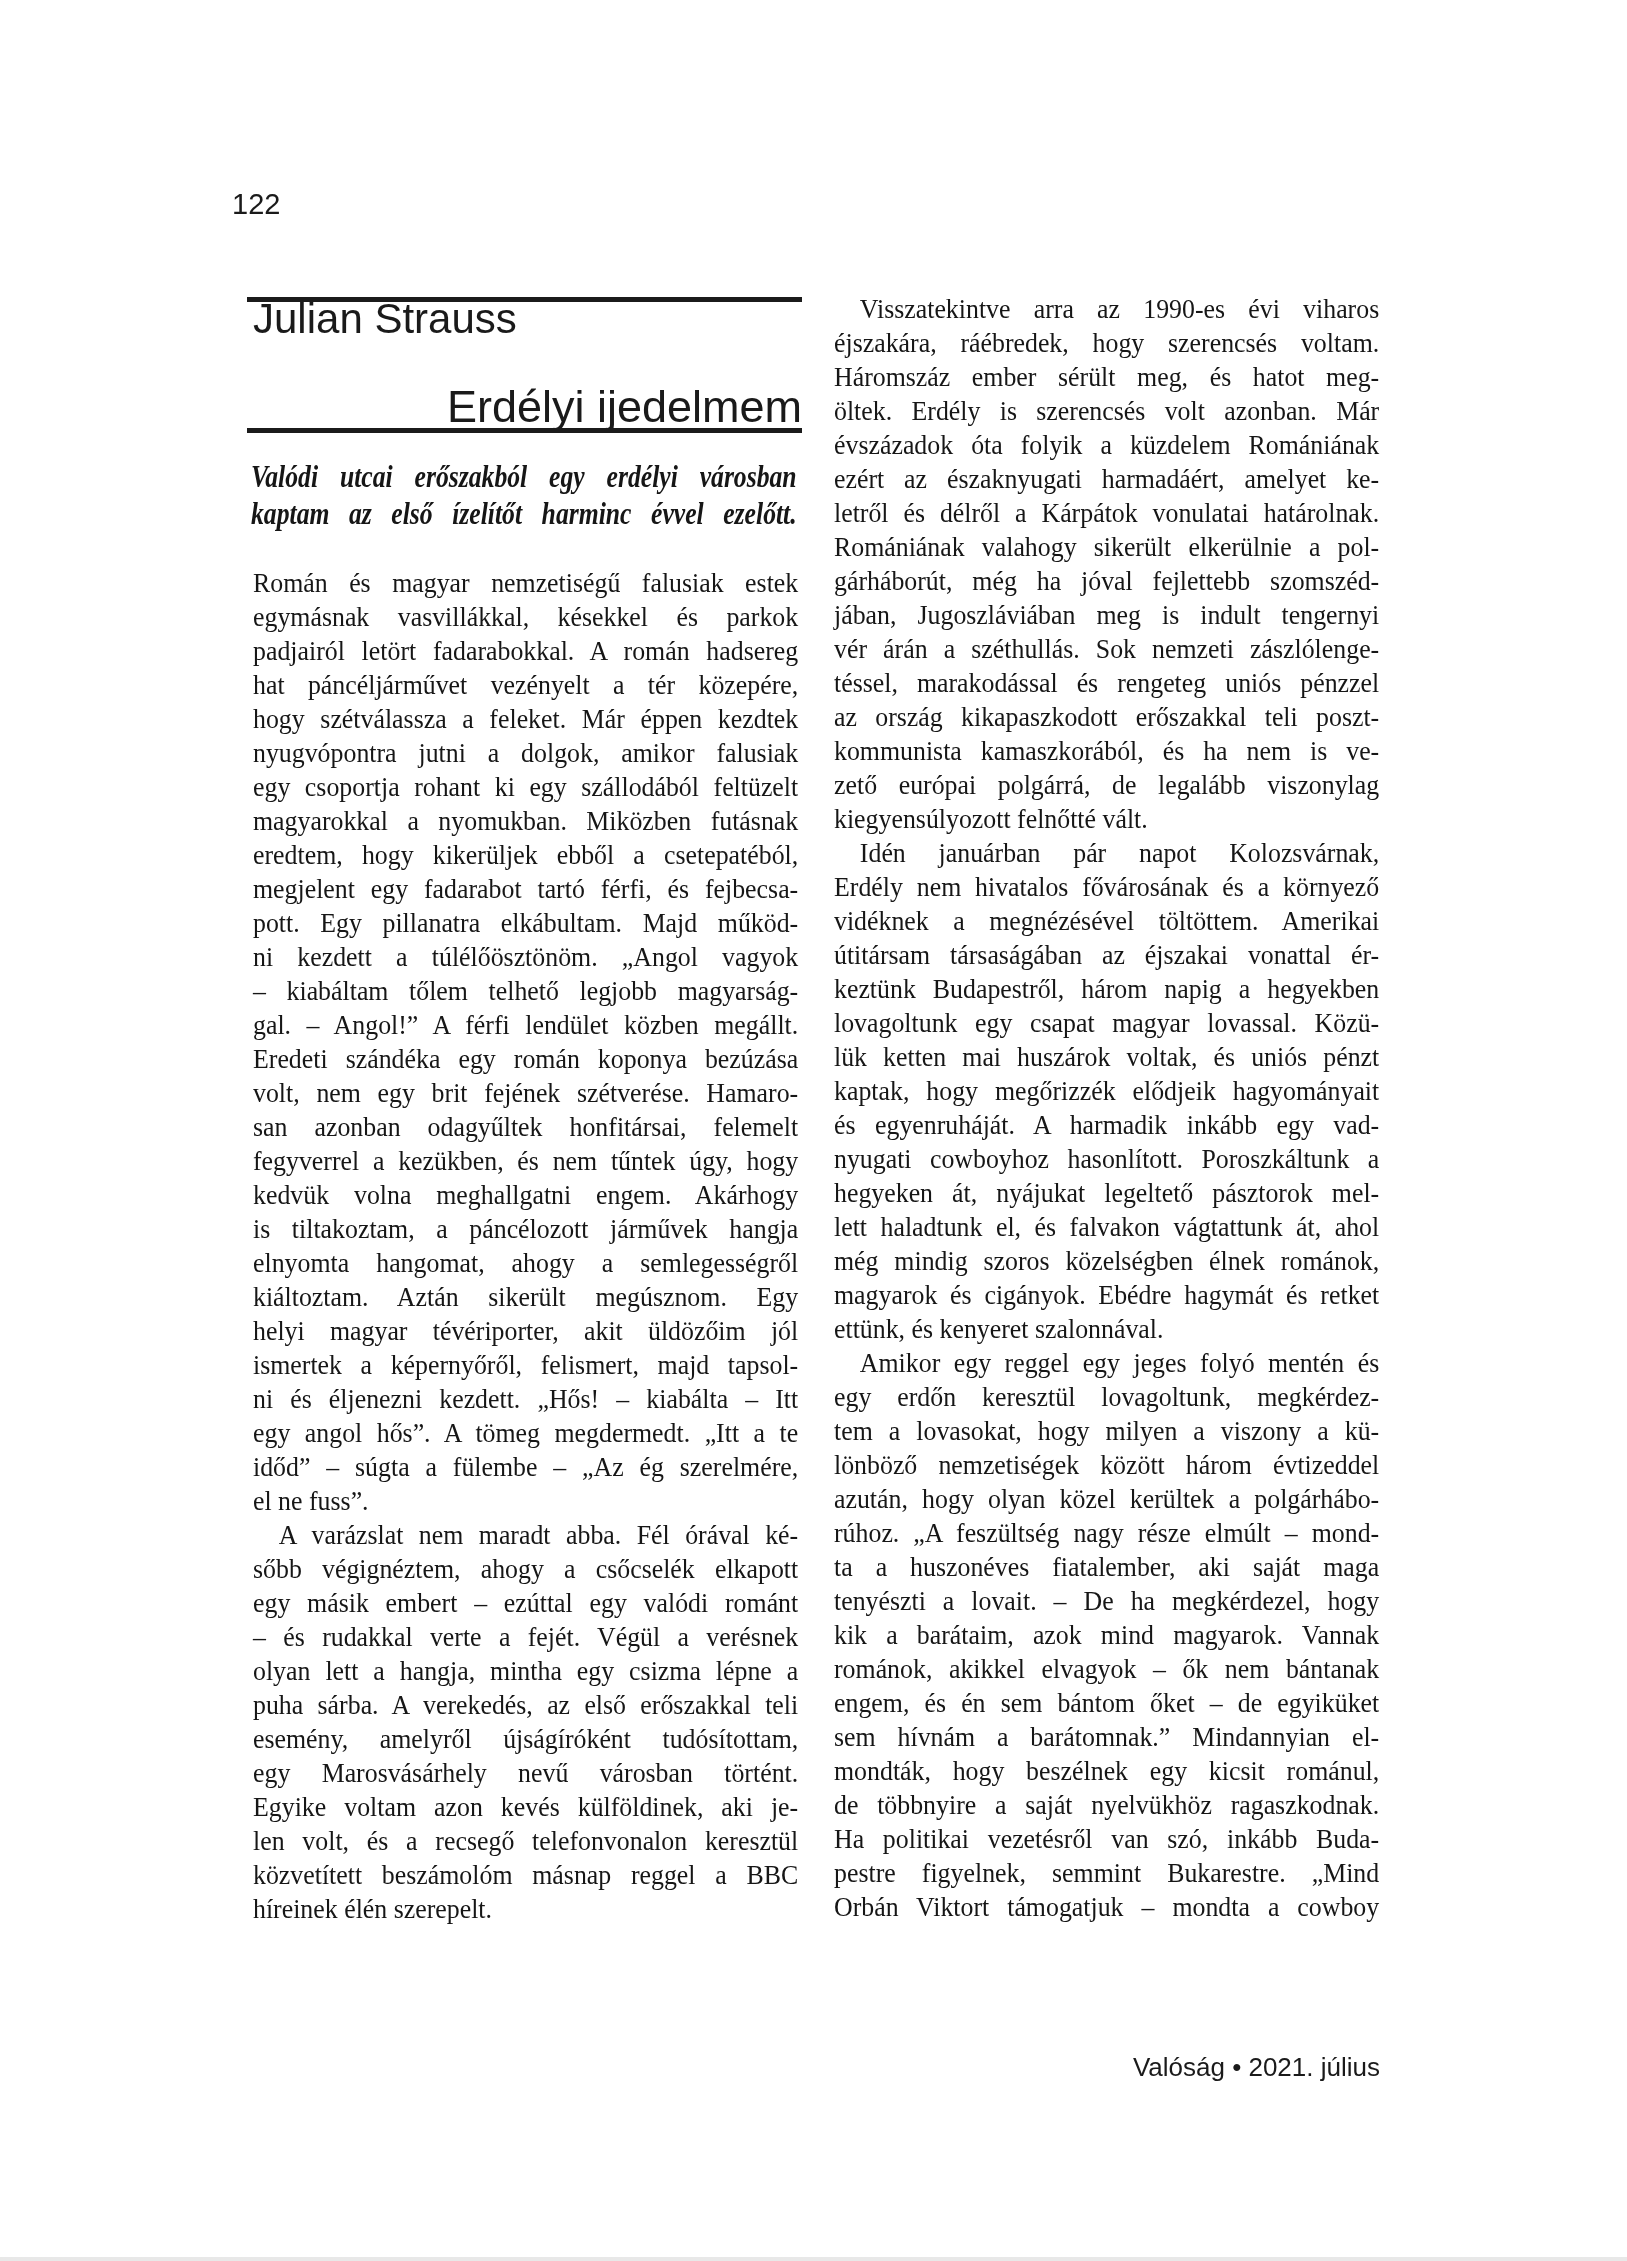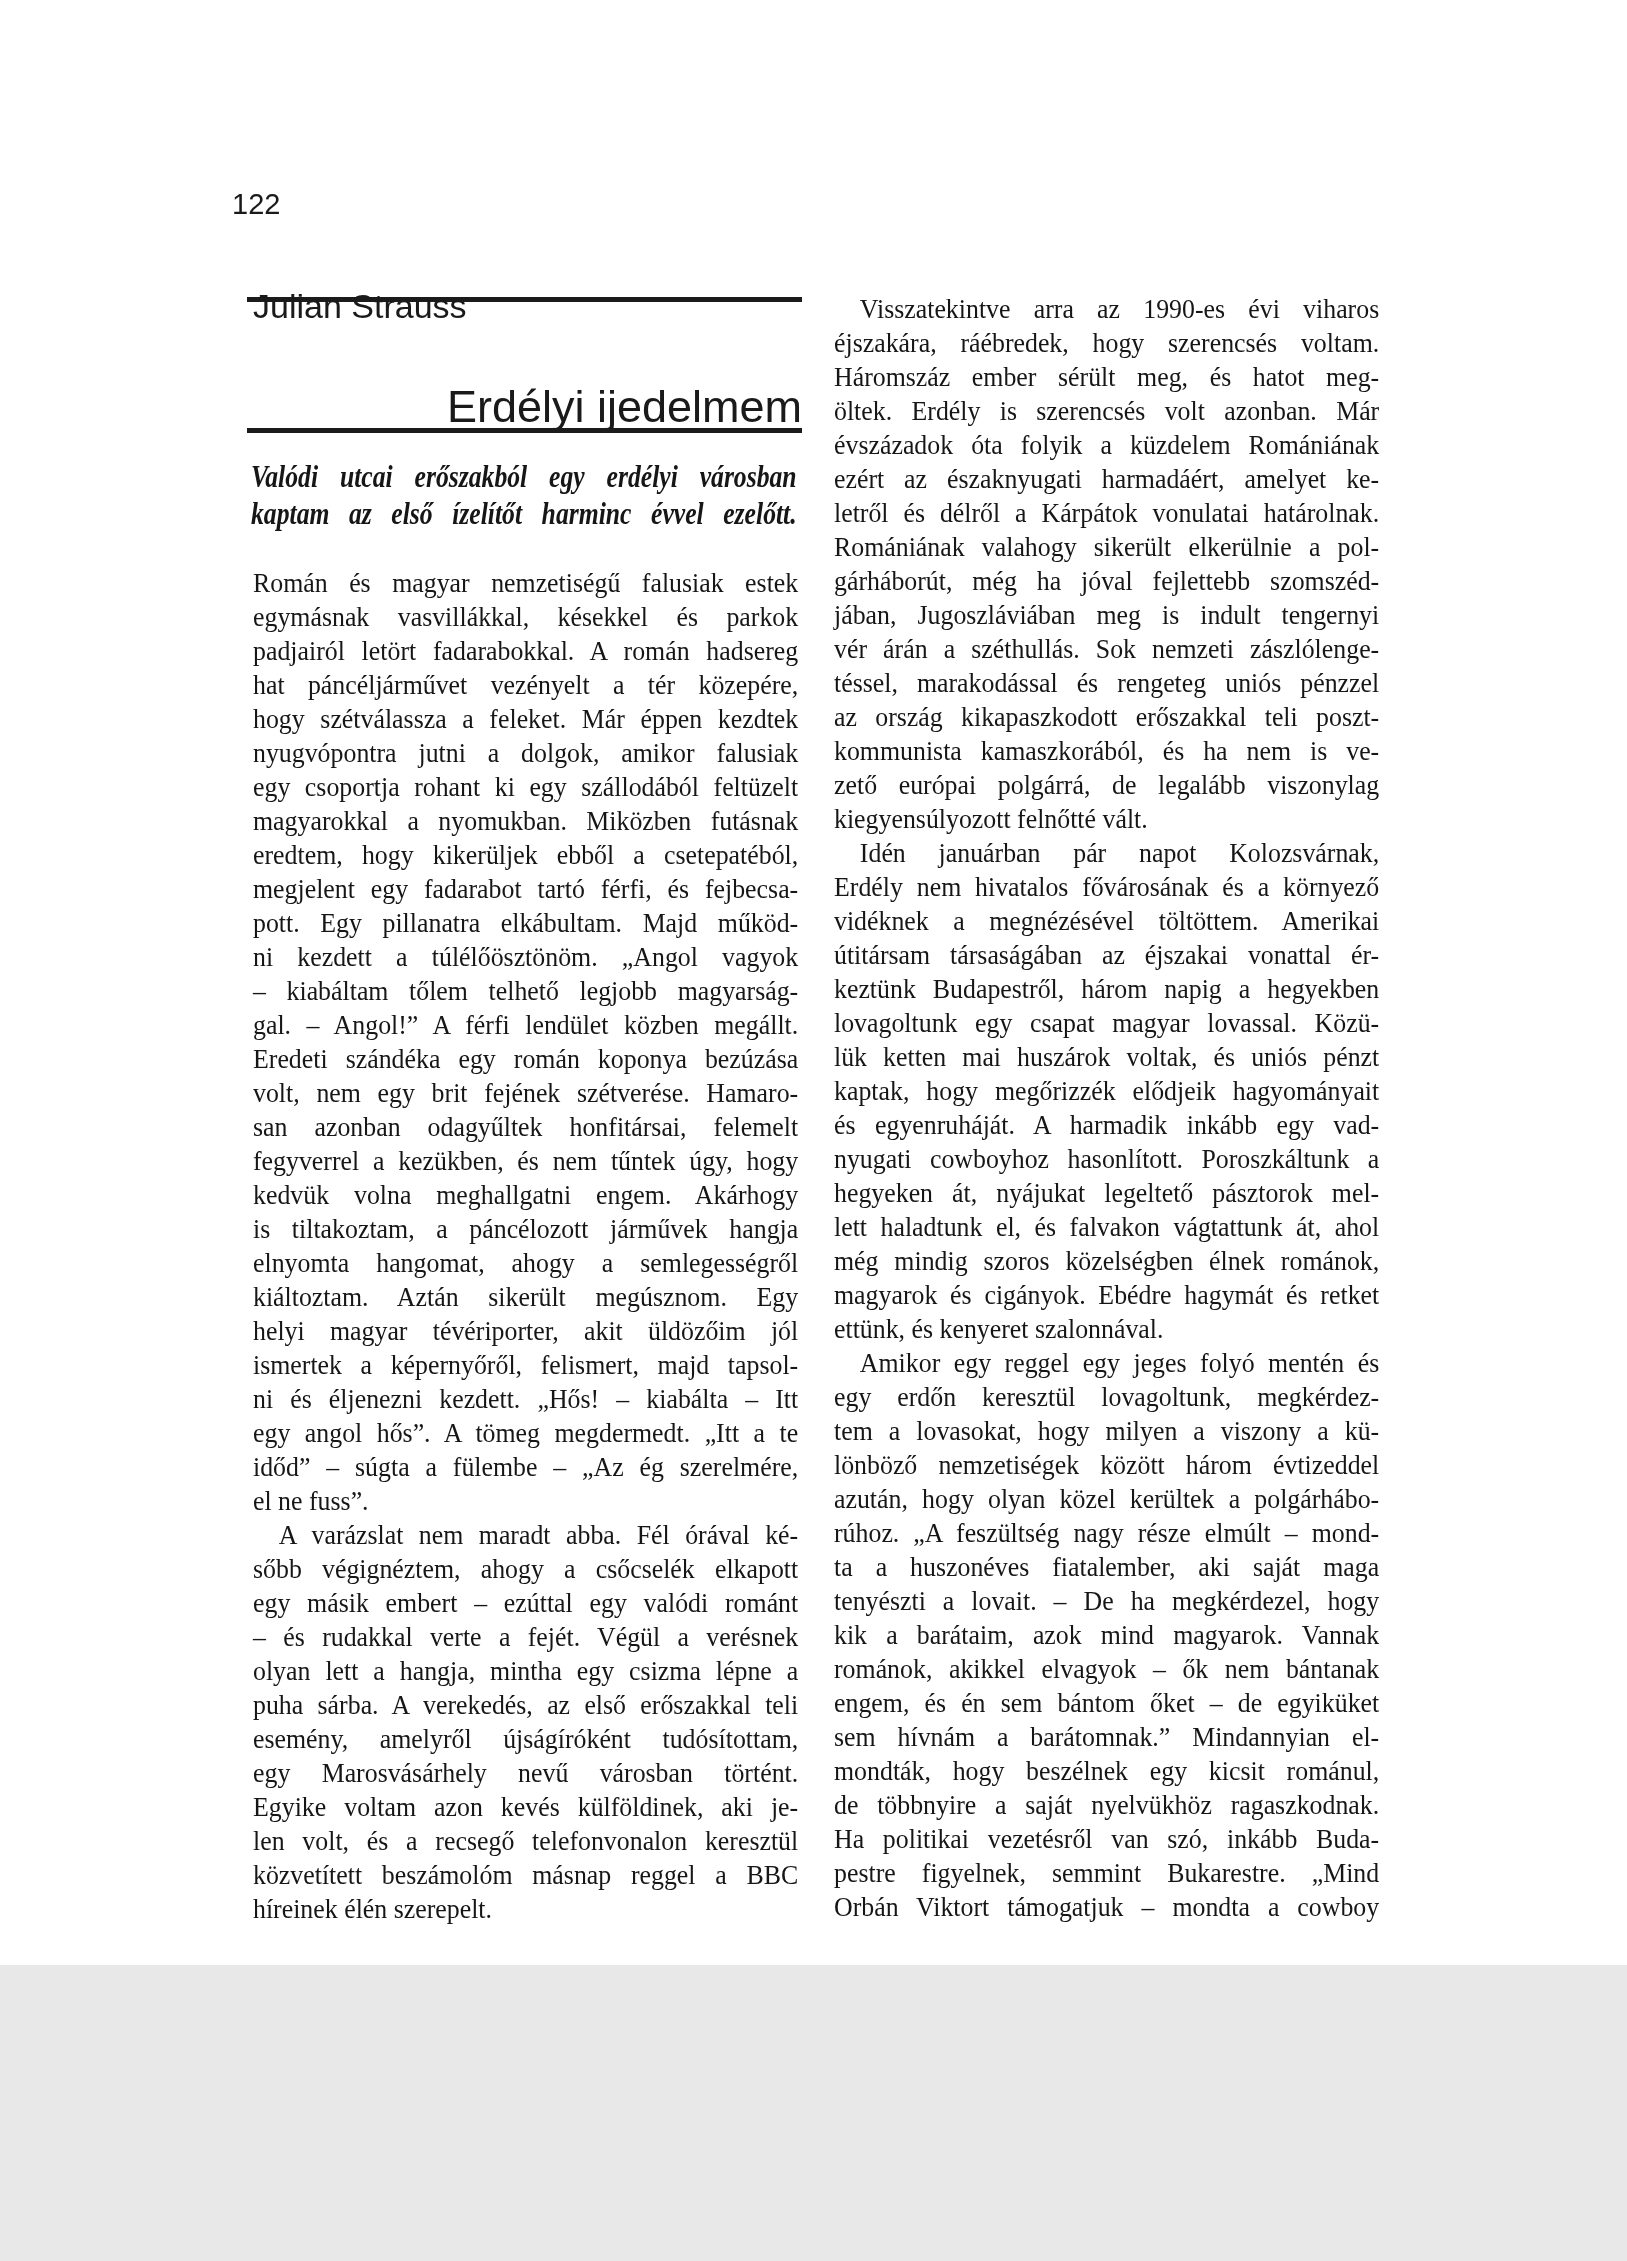--- a/index.html
+++ b/index.html
@@ -3,21 +3,21 @@
 <meta charset="utf-8">
 <style>
   html, body {
     margin: 0;
     padding: 0;
     background: #e8e8e8;
   }
   .page {
     position: relative;
     width: 1628px;
-    height: 1965px;
+    height: 2257px;
     background: #ffffff;
     overflow: hidden;
     font-family: "Liberation Serif", serif;
     color: #161616;
   }
   .page-number {
     position: absolute;
     left: 232px;
     top: 189px;
     font-family: "Liberation Sans", sans-serif;
@@ -30,24 +30,24 @@
     left: 247px;
     width: 555px;
     height: 5.4px;
     background: #1b1b1b;
   }
   .rule-top { top: 297px; }
   .rule-bottom { top: 428px; }
   .author {
     position: absolute;
     left: 253px;
-    top: 288px;
+    top: 296px;
     width: 549px;
     font-family: "Liberation Sans", sans-serif;
-    font-size: 34px;
+    font-size: 42px;
     line-height: 1.1;
     color: #1a1a1a;
   }
   .title {
     position: absolute;
     left: 253px;
     top: 382px;
     width: 549px;
     text-align: right;
     font-family: "Liberation Sans", sans-serif;

